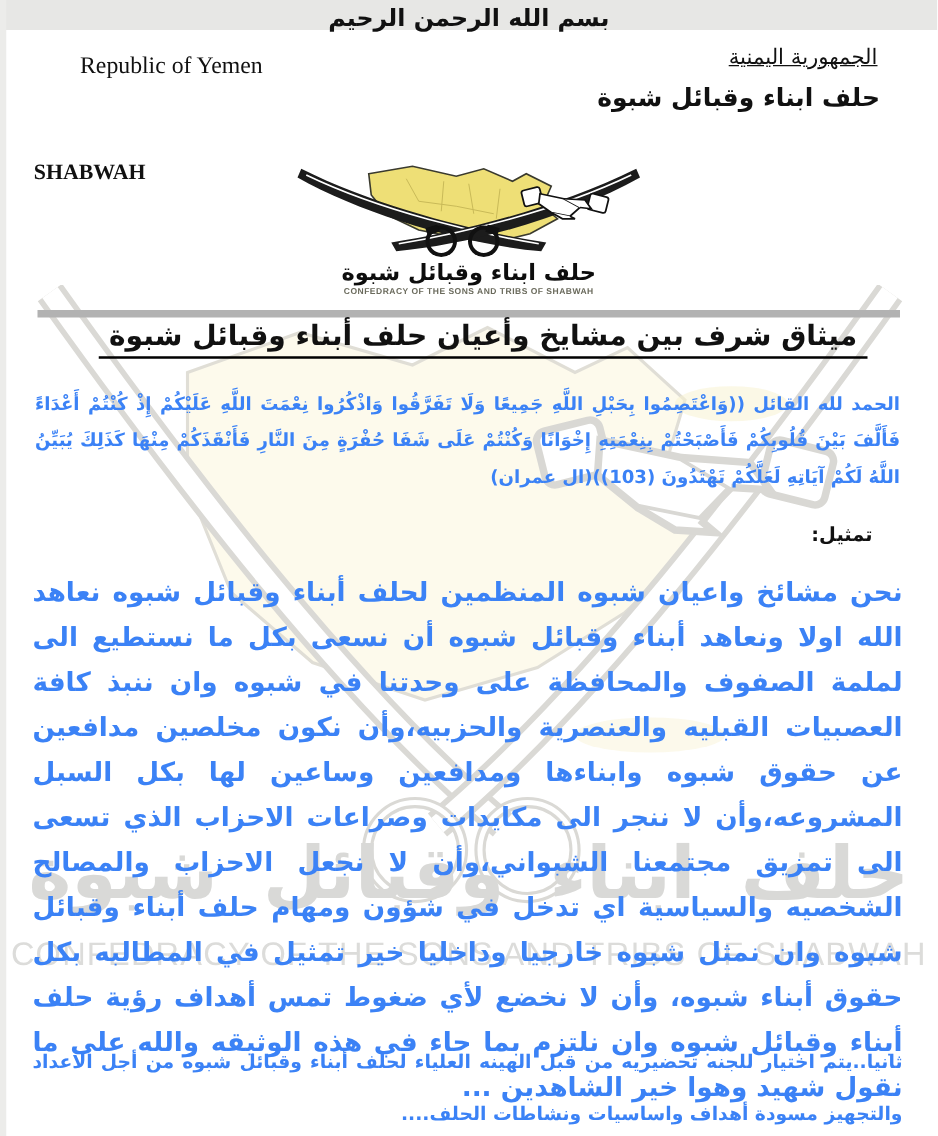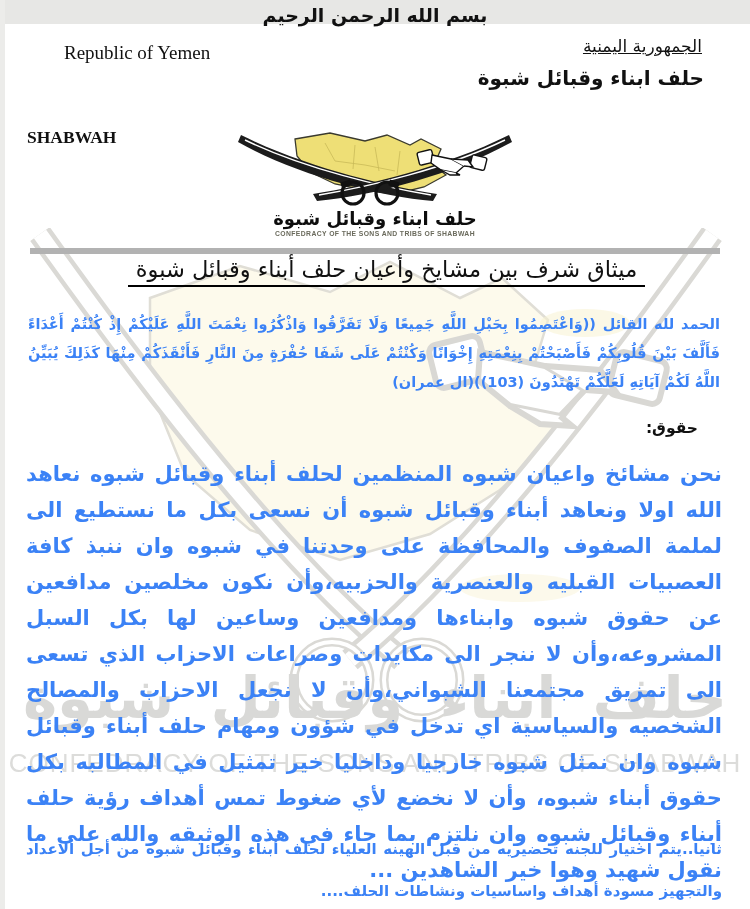--- a/index.html
+++ b/index.html
@@ -30,21 +30,21 @@
   #hdr-right-2{top:66px;right:46px;font-size:20px;font-weight:800;direction:rtl;}
   #hdr-left-1{top:42px;left:64px;font-family:"Liberation Serif",serif;font-size:19px;}
   #hdr-left-2{top:76px;left:27px;font-family:"Liberation Serif",serif;font-size:17.5px;font-weight:700;letter-spacing:-0.2px;}
   #hdr-left-3{top:106px;left:27px;font-family:"Liberation Serif",serif;font-size:17.5px;font-weight:700;margin-top:21px;}
   #emblem{top:131px;left:235px;width:280px;height:108px;text-align:center;}
   #emblem-arabic{margin-top:-3px;font-size:18px;font-weight:800;direction:rtl;color:#0d0d0d;letter-spacing:1px;}
   #emblem-english{font-family:"Liberation Sans",sans-serif;font-size:6.8px;font-weight:700;color:#6a6a5c;letter-spacing:0.4px;margin-top:1px;}
   #divider{top:248px;left:30px;width:690px;height:6px;background:#b2b2b2;}
   #doc-title{top:256px;left:0;width:100%;text-align:center;direction:rtl;}
   #doc-title span{
-    display:inline-block;font-size:22.5px;font-weight:400;
+    display:inline-block;font-size:22.5px;font-weight:700;
     border-bottom:2.5px solid #000;padding:0 8px 3px 8px;margin-left:23px;
   }
   .para{direction:rtl;text-align:justify;font-weight:700;color:#3b82f6;}
   #quran{top:310px;right:30px;left:28px;font-size:14.5px;line-height:29px;}
   #wabaad{top:419px;right:52px;font-size:15.5px;font-weight:800;direction:rtl;}
   #pledge{top:456px;right:28px;left:26px;font-size:21px;line-height:36px;}
   #clause-first{top:731px;right:28px;left:26px;font-size:15px;line-height:40px;}
   #clause-second{top:828px;right:28px;left:26px;font-size:15px;line-height:42px;}
 </style>
 </head>
@@ -120,20 +120,20 @@
   </div>
 
   <div id="divider" class="abs content"></div>
 
   <div id="doc-title" class="abs content">
     <span>ميثاق شرف بين مشايخ وأعيان حلف أبناء وقبائل شبوة</span>
   </div>
 
   <div id="quran" class="abs content para">الحمد لله القائل ((وَاعْتَصِمُوا بِحَبْلِ اللَّهِ جَمِيعًا وَلَا تَفَرَّقُوا وَاذْكُرُوا نِعْمَتَ اللَّهِ عَلَيْكُمْ إِذْ كُنْتُمْ أَعْدَاءً فَأَلَّفَ بَيْنَ قُلُوبِكُمْ فَأَصْبَحْتُمْ بِنِعْمَتِهِ إِخْوَانًا وَكُنْتُمْ عَلَى شَفَا حُفْرَةٍ مِنَ النَّارِ فَأَنْقَذَكُمْ مِنْهَا كَذَلِكَ يُبَيِّنُ اللَّهُ لَكُمْ آيَاتِهِ لَعَلَّكُمْ تَهْتَدُونَ (103))(ال عمران)</div>
 
-  <div id="wabaad" class="abs content">حقوق:</div>
+  <div id="wabaad" class="abs content">تمثيل:</div>
 
   <div id="pledge" class="abs content para">نحن مشائخ واعيان شبوه المنظمين لحلف أبناء وقبائل شبوه نعاهد الله اولا ونعاهد أبناء وقبائل شبوه أن نسعى بكل ما نستطيع الى لملمة الصفوف والمحافظة على وحدتنا في شبوه وان ننبذ كافة العصبيات القبليه والعنصرية والحزبيه،وأن نكون مخلصين مدافعين عن حقوق شبوه وابناءها ومدافعين وساعين لها بكل السبل المشروعه،وأن لا ننجر الى مكايدات وصراعات الاحزاب الذي تسعى الى تمزيق مجتمعنا الشبواني،وأن لا نجعل الاحزاب والمصالح الشخصيه والسياسية اي تدخل في شؤون ومهام حلف أبناء وقبائل شبوه وان نمثل شبوه خارجيا وداخليا خير تمثيل في المطالبه بكل حقوق أبناء شبوه، وأن لا نخضع لأي ضغوط تمس أهداف رؤية حلف أبناء وقبائل شبوه وان نلتزم بما جاء في هذه الوثيقه والله على ما نقول شهيد وهوا خير الشاهدين ...</div>
 
 
   <div id="clause-second" class="abs content para">ثانيا..يتم اختيار للجنه تحضيريه من قبل الهينه العلياء لحلف أبناء وقبائل شبوه من أجل الاعداد والتجهيز مسودة أهداف واساسيات ونشاطات الحلف....</div>
 
 </div>
 
 </body></html>

